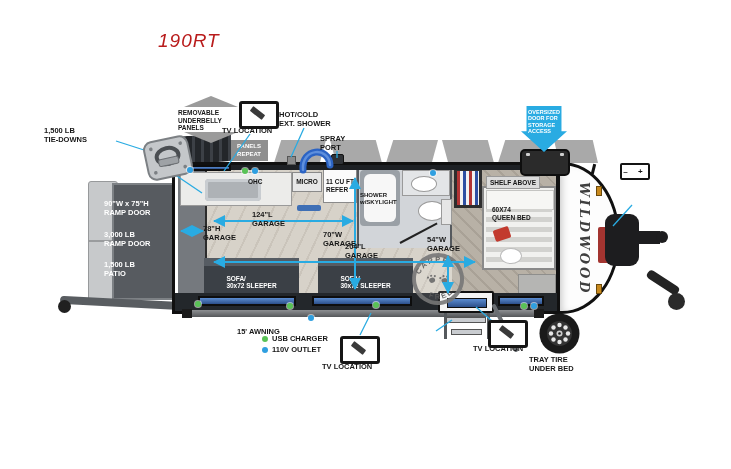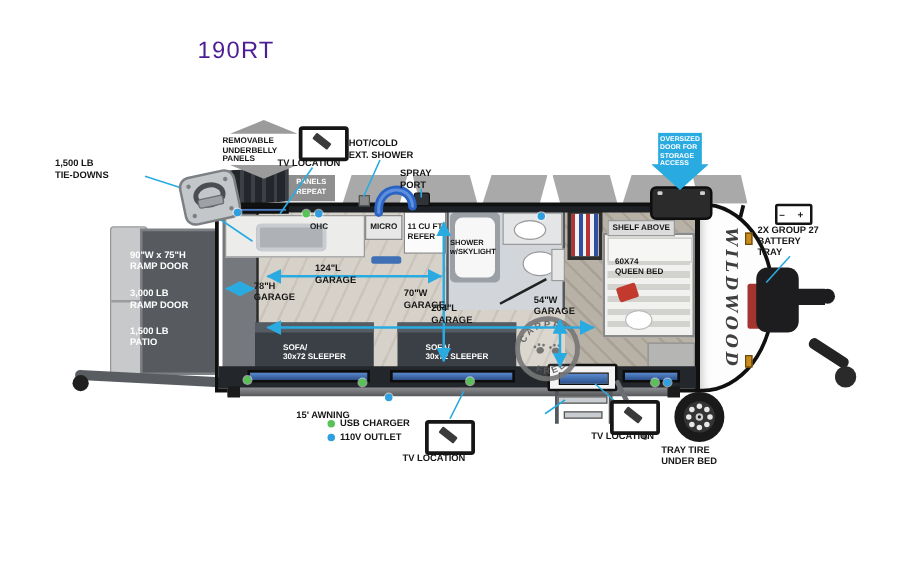--- a/index.html
+++ b/index.html
@@ -6,22 +6,22 @@
   #stage{position:relative;width:731px;height:469px;background:#ffffff;
          font-family:"Liberation Sans",sans-serif;overflow:hidden;}
   .abs{position:absolute;}
   
   .lbl{position:absolute;font-weight:bold;font-size:7.5px;line-height:1.18;color:#161616;
        text-align:left;white-space:pre-line;z-index:20;letter-spacing:0;}
   .lbl.white{color:#ffffff;}
   .lbl.s65{font-size:6.5px;}
   .lbl.s6{font-size:6px;}
   .lbl.left{text-align:left;}
-  #title{position:absolute;left:158px;top:30px;font-size:19px;color:#4c1d95;
-         letter-spacing:1px;font-weight:400;z-index:20;}
+  #title{position:absolute;left:158px;top:30px;font-size:19px;color:#b91c1c;
+         letter-spacing:1px;font-weight:400;z-index:20;font-style:italic;}
   
   #body-outline{position:absolute;left:172px;top:162px;width:388px;height:152px;
     box-sizing:border-box;border:3px solid #101010;z-index:6;pointer-events:none;}
   #nose{position:absolute;left:556px;top:162px;width:64px;height:152px;box-sizing:border-box;
     border:3px solid #101010;border-radius:0 58px 58px 0 / 0 76px 76px 0;background:#fdfdfd;
     box-shadow:inset 6px 0 8px -4px rgba(0,0,0,.25);z-index:2;}
   #brand{position:absolute;left:528px;top:228px;width:110px;height:18px;z-index:3;
     transform:rotate(90deg);text-align:center;font-family:"DejaVu Serif",serif;
     font-style:italic;font-weight:bold;font-size:13px;letter-spacing:3px;color:#3f3f3f;}
   .floor-garage{position:absolute;left:206px;top:166px;width:350px;height:129px;z-index:1;
@@ -337,23 +337,20 @@
 PORT</div>
 
   <div class="oversized-callout">
     <div class="lbl">OVERSIZED
 DOOR FOR
 STORAGE
 ACCESS</div>
   </div>
 
   <div class="battery-icon">–  +</div>
-  <div class="lbl" style="left:606px;top:180px;width:62px;">2X GROUP 27
-BATTERY
-TRAY</div>
 
   <div class="lbl" style="left:237px;top:328px;width:70px;">15' AWNING</div>
 
   <div class="dot g" style="left:262px;top:336px;"></div>
   <div class="lbl left" style="left:272px;top:335px;width:70px;">USB CHARGER</div>
   <div class="dot b" style="left:262px;top:347px;"></div>
   <div class="lbl left" style="left:272px;top:346px;width:70px;">110V OUTLET</div>
 
   <div class="tv-icon" style="left:340px;top:336px;"></div>
   <div class="lbl" style="left:322px;top:363px;width:70px;">TV LOCATION</div>

